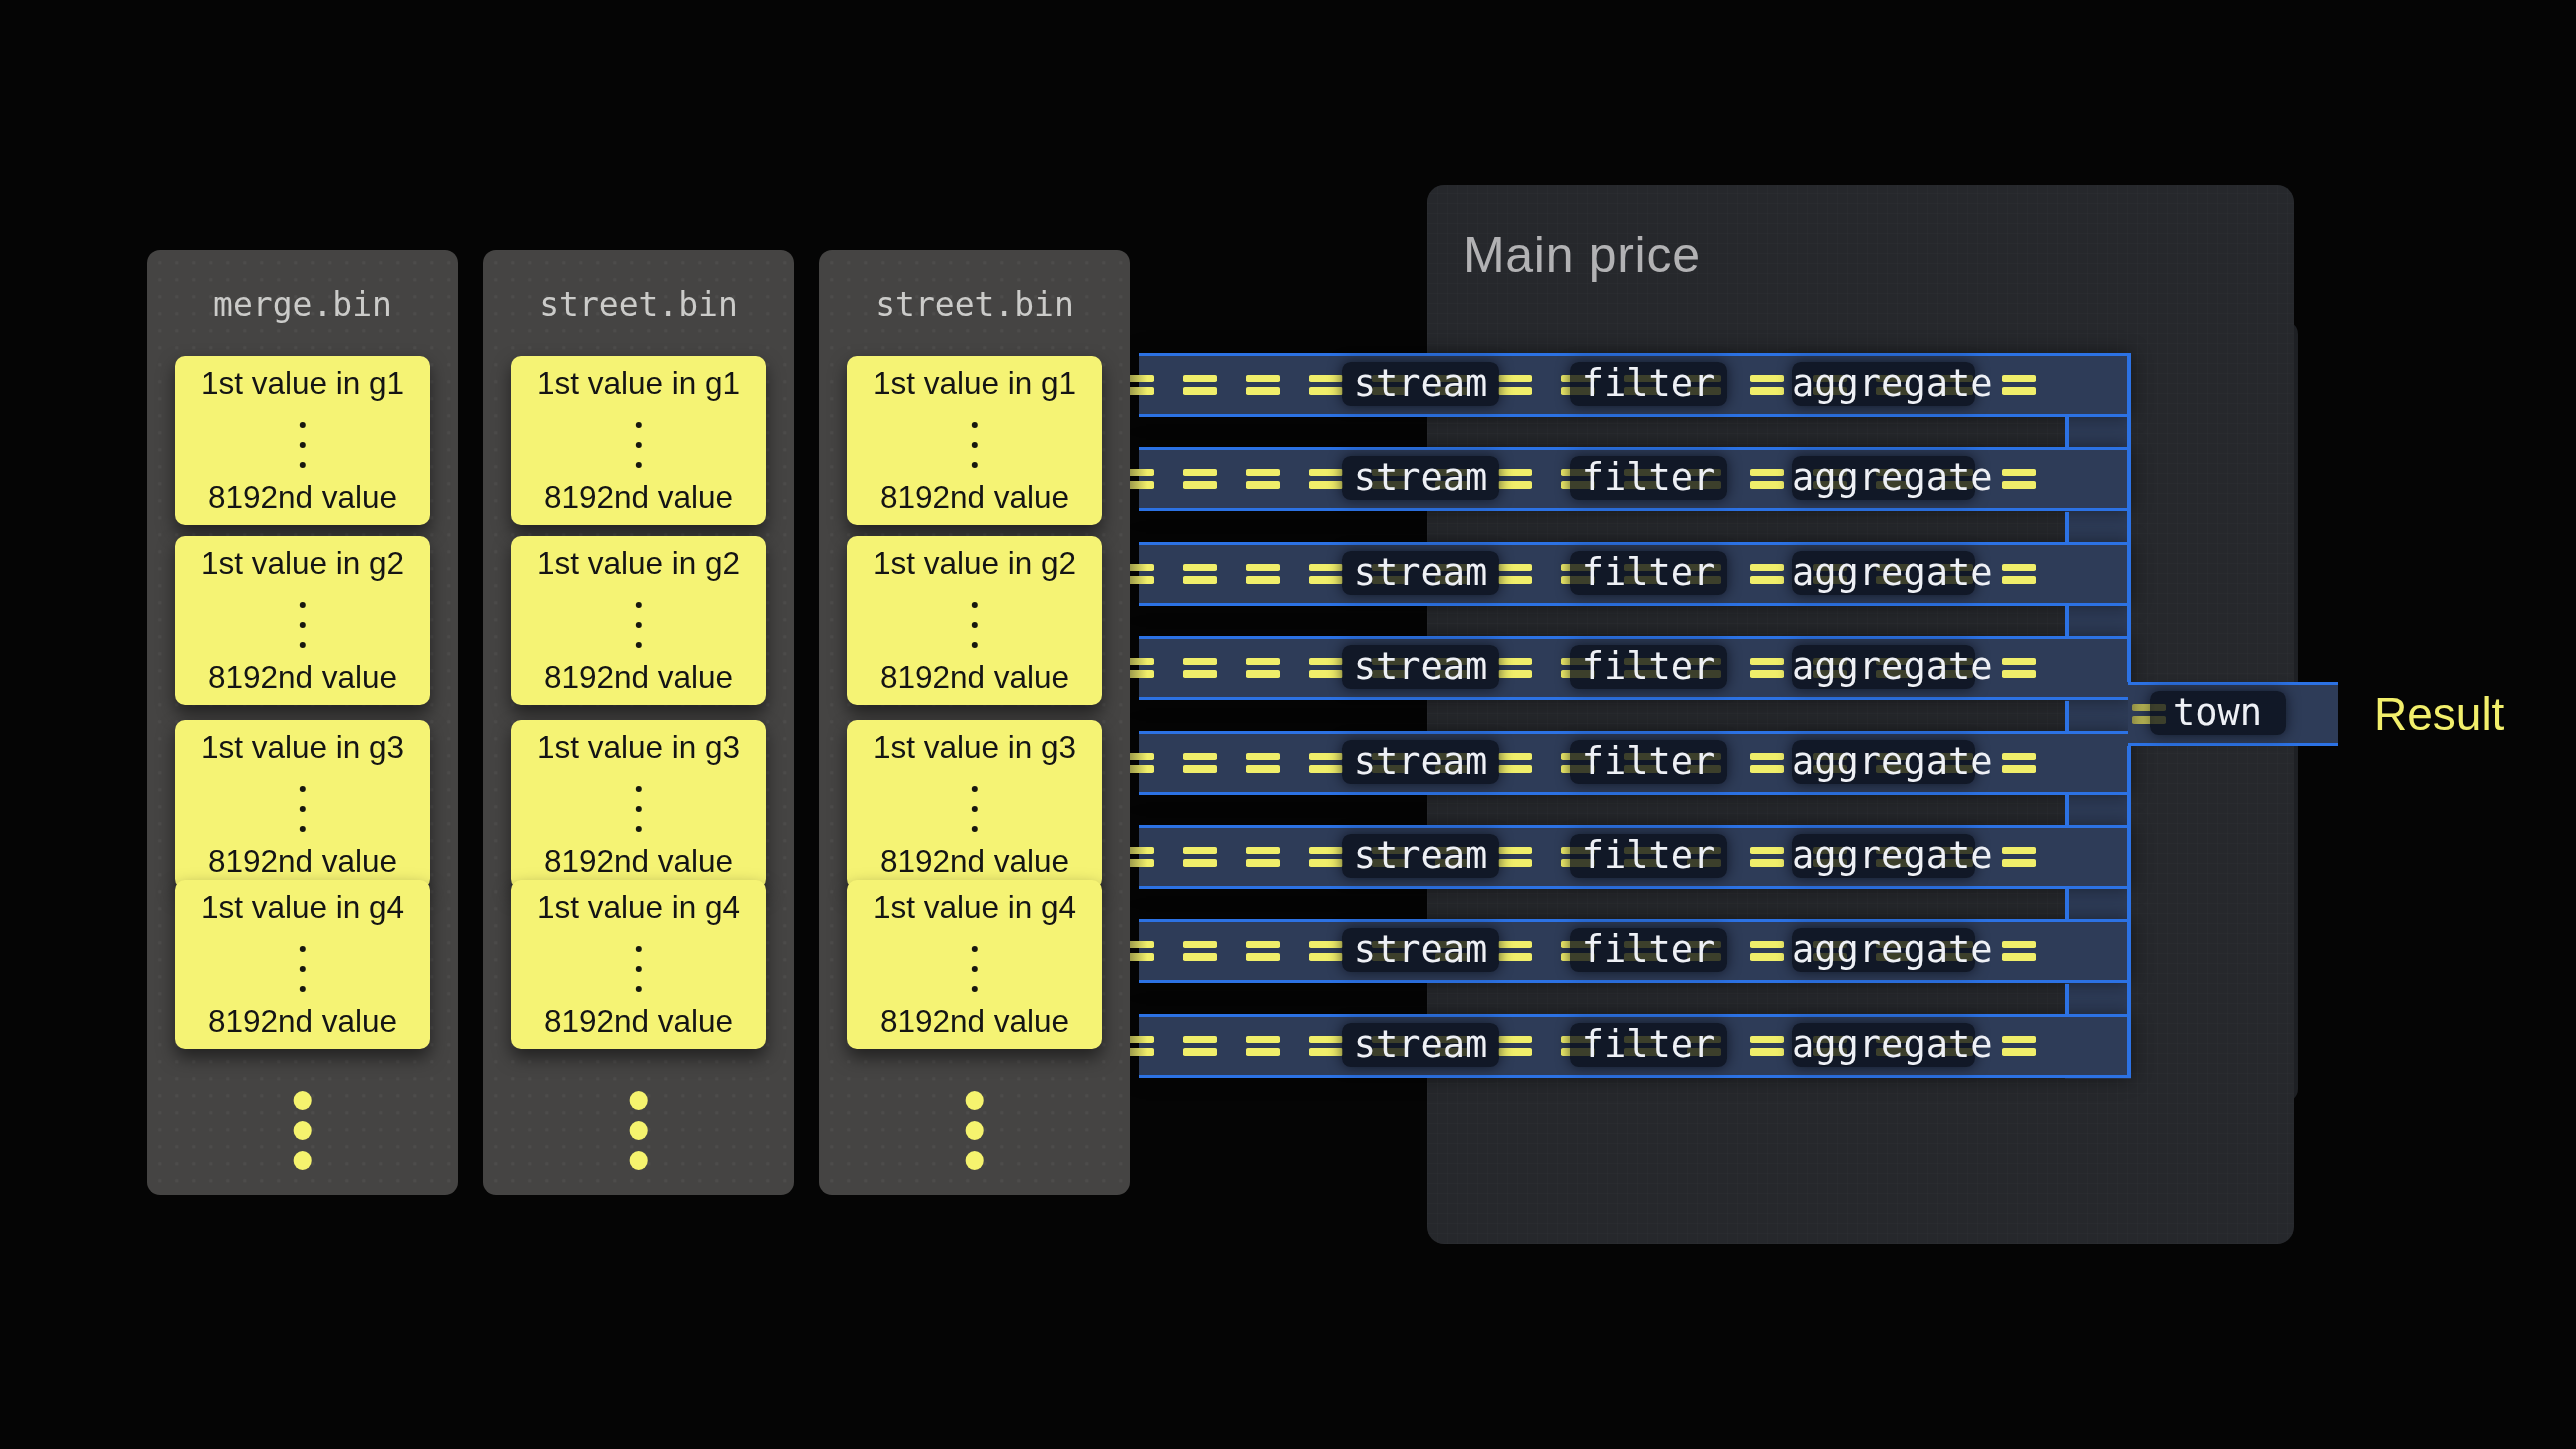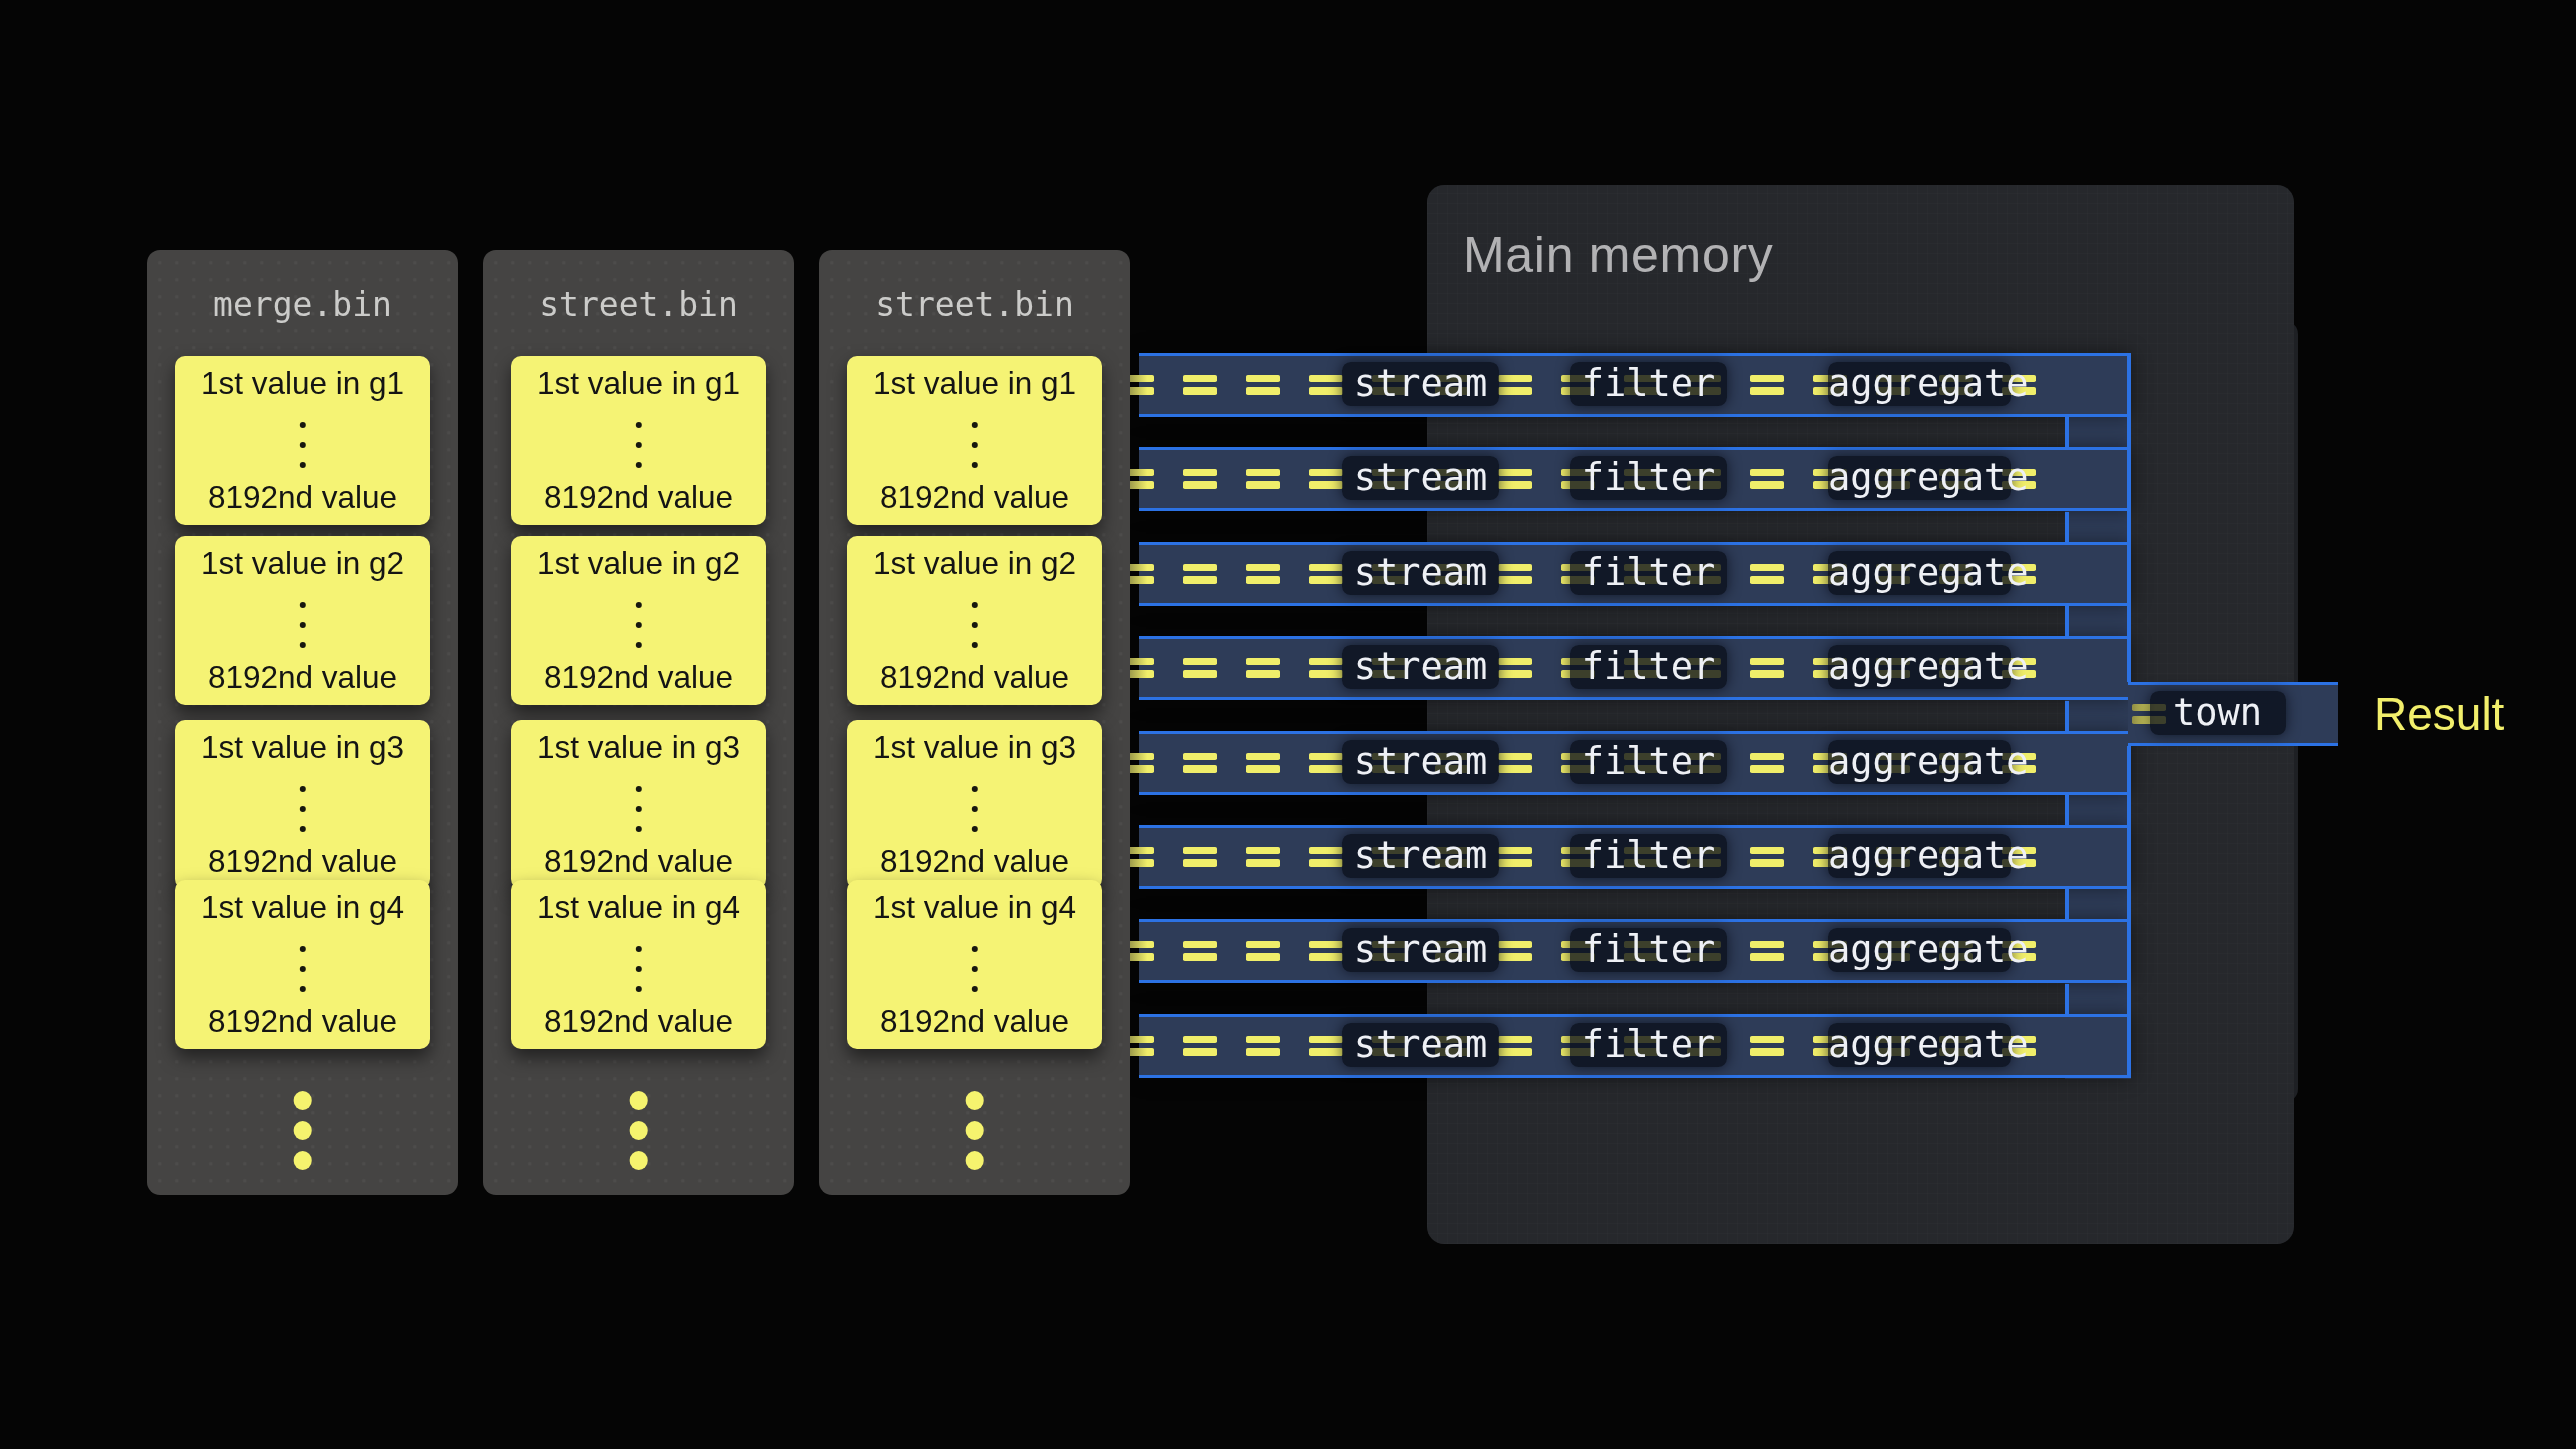--- a/index.html
+++ b/index.html
@@ -51,39 +51,39 @@
   .dash::before,.dash::after{content:"";position:absolute;left:0;width:100%;height:7.2px;
     border-radius:1.8px;background:#f0ee6a;}
   .dash::before{top:0}.dash::after{bottom:0}
   .dash.lead::before,.dash.lead::after{background:linear-gradient(90deg,#6e6c38,#f0ee6a 80%);}
 
   .chip{position:absolute;top:6.4px;height:44px;box-sizing:border-box;
     background:rgba(9,14,26,.78);border-radius:8.6px;box-shadow:0 0 14.3px rgba(2,4,10,.65);
     color:#eef0f5;font:500 37px/44px "DejaVu Sans Mono",monospace;text-align:center;}
   .c-stream{left:203px;width:157px;}
   .c-filter{left:431px;width:157px;}
-  .c-agg{left:689px;width:183px;}
+  .c-agg{left:653px;width:183px;}
 
   .merge-band{position:absolute;left:2128px;top:682px;width:210px;height:64px;box-sizing:border-box;
     border-top:3.6px solid #2c72e4;border-bottom:3.6px solid #2c72e4;background:#2e3c58;}
   .merge-band .dash{left:4.3px;top:19.3px;}
   .merge-band .dash::before,.merge-band .dash::after{background:linear-gradient(90deg,#8f8d45,#f0ee6a 70%);}
   .merge-chip{left:21.5px;width:136px;}
 
   .result{position:absolute;left:2374px;top:689px;font-size:46px;line-height:50px;
     font-weight:500;color:#f2ef6b;}
 </style>
 </head>
 <body>
 
 <div class="canvas">
 
   <div class="back-card"></div>
   <div class="memory">
-    <div class="memory-title">Main memory</div>
+    <div class="memory-title">Main price</div>
   </div>
 
   <div class="collector"></div>
   <div id="rows-host">
   <div class="prow" style="top: 353px;">
         <span class="dash lead" style="left: -18.6px;"></span>
         <span class="dash" style="left: 44px;"></span>
         <span class="dash" style="left: 107px;"></span>
         <span class="dash" style="left: 170px;"></span>
         <span class="dash" style="left: 233px;"></span>

